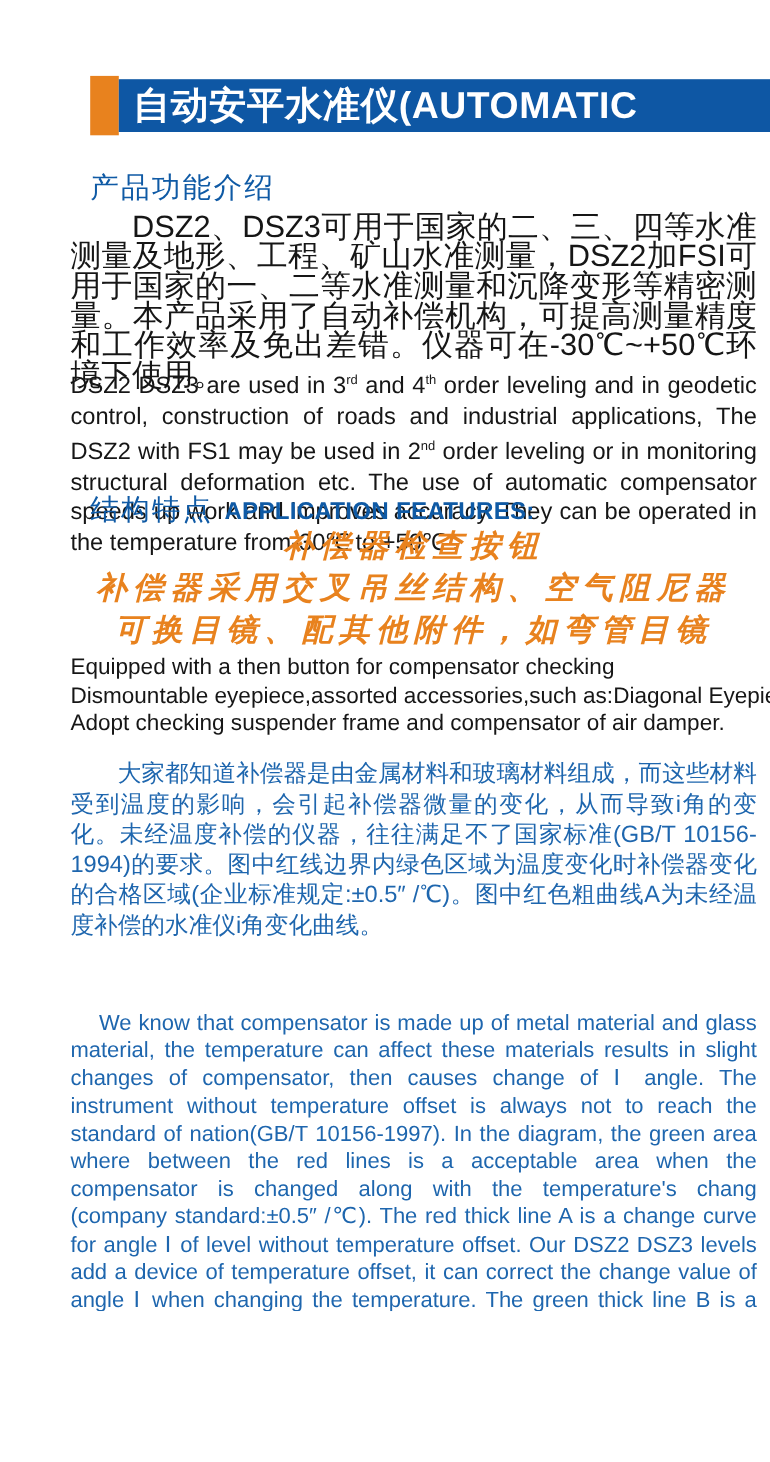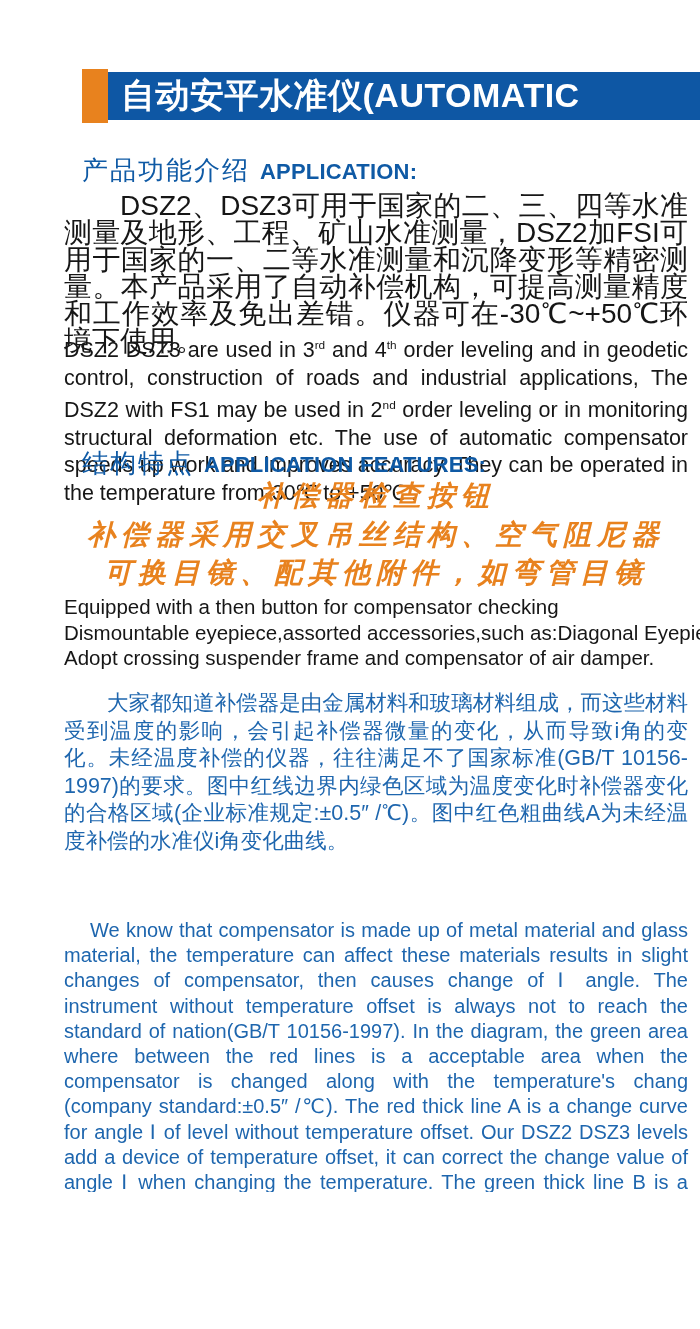--- a/index.html
+++ b/index.html
@@ -49,42 +49,41 @@
 
   <div class="banner-row">
     <div class="accent-block"></div>
     <div class="banner-bar">
       <span class="banner-title">自动安平水准仪(AUTOMATIC</span>
     </div>
   </div>
 
   <div class="sec-heading" id="heading-application">
     <span class="h-zh">产品功能介绍</span>
-    <span class="h-en">APPLICATION:</span>
   </div>
 
   <div class="para black indent2" id="para-app-zh">DSZ2、DSZ3可用于国家的二、三、四等水准测量及地形、工程、矿山水准测量，DSZ2加FSI可用于国家的一、二等水准测量和沉降变形等精密测量。本产品采用了自动补偿机构，可提高测量精度和工作效率及免出差错。仪器可在-30℃~+50℃环境下使用。</div>
 
   <div class="para black" id="para-app-en"><span>DSZ2 DSZ3 are used in 3</span><sup>rd</sup><span> and 4</span><sup>th</sup><span> order leveling and in geodetic control, construction of roads and industrial applications, The DSZ2 with FS1 may be used in 2</span><sup>nd</sup><span> order leveling or in monitoring structural deformation etc. The use of automatic compensator speeds up work and improves accuracy. They can be operated in the temperature from-30℃ to +50℃ .</span></div>
 
   <div class="sec-heading" id="heading-features">
     <span class="h-zh">结构特点</span>
     <span class="h-en">APPLICATION FEATURES:</span>
   </div>
 
   <div id="features-zh">
     <div class="feat-zh">补偿器检查按钮</div>
     <div class="feat-zh">补偿器采用交叉吊丝结构、空气阻尼器</div>
     <div class="feat-zh">可换目镜、配其他附件，如弯管目镜</div>
   </div>
 
   <div id="features-en">
     <div class="feat-en">Equipped with a then button for compensator checking</div>
     <div class="feat-en">Dismountable eyepiece,assorted accessories,such as:Diagonal Eyepieces</div>
-    <div class="feat-en">Adopt crossing suspender frame and compensator of air damper.</div>
+    <div class="feat-en">Adopt checking suspender frame and compensator of air damper.</div>
   </div>
 
-  <div class="para blue indent2" id="para-comp-zh1">大家都知道补偿器是由金属材料和玻璃材料组成，而这些材料受到温度的影响，会引起补偿器微量的变化，从而导致i角的变化。未经温度补偿的仪器，往往满足不了国家标准(GB/T 10156-1997)的要求。图中红线边界内绿色区域为温度变化时补偿器变化的合格区域(企业标准规定:±0.5″ /℃)。图中红色粗曲线A为未经温度补偿的水准仪i角变化曲线。</div>
+  <div class="para blue indent2" id="para-comp-zh1">大家都知道补偿器是由金属材料和玻璃材料组成，而这些材料受到温度的影响，会引起补偿器微量的变化，从而导致i角的变化。未经温度补偿的仪器，往往满足不了国家标准(GB/T 10156-1994)的要求。图中红线边界内绿色区域为温度变化时补偿器变化的合格区域(企业标准规定:±0.5″ /℃)。图中红色粗曲线A为未经温度补偿的水准仪i角变化曲线。</div>
 
 
   <div class="para blue" id="para-comp-en">We know that compensator is made up of metal material and glass material, the temperature can affect these materials results in slight changes of compensator, then causes change of Ⅰ angle. The instrument without temperature offset is always not to reach the standard of nation(GB/T 10156-1997). In the diagram, the green area where between the red lines is a acceptable area when the compensator is changed along with the temperature's chang (company standard:±0.5″ /℃). The red thick line A is a change curve for angle Ⅰ of level without temperature offset. Our DSZ2 DSZ3 levels add a device of temperature offset, it can correct the change value of angle Ⅰ when changing the temperature. The green thick line B is a change curve observation at a long time. for angle Ⅰ after offset, the instrument can be good work in the mal-conditions of larger temperature change, especially apply to transformation observation at a long time.</div>
 
 </div>
 
 </body></html>

